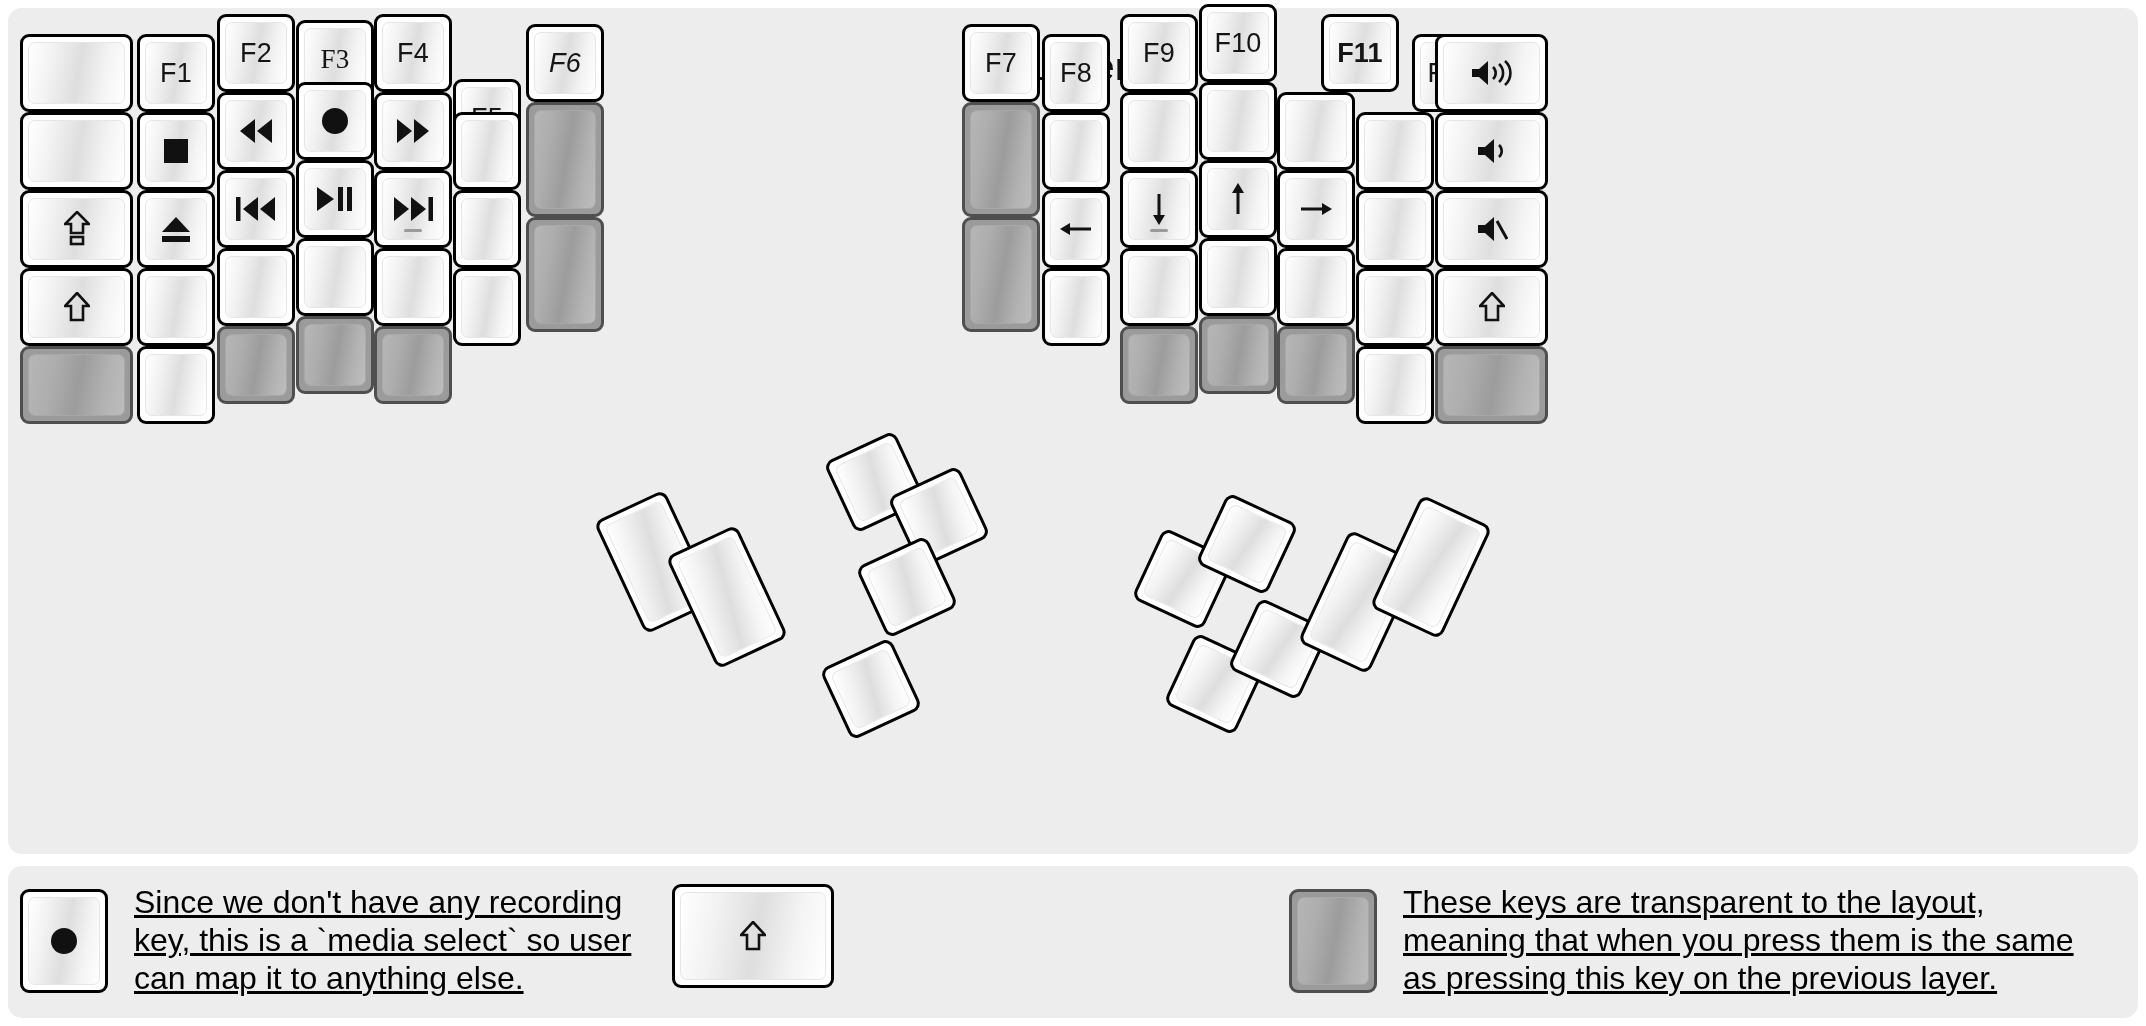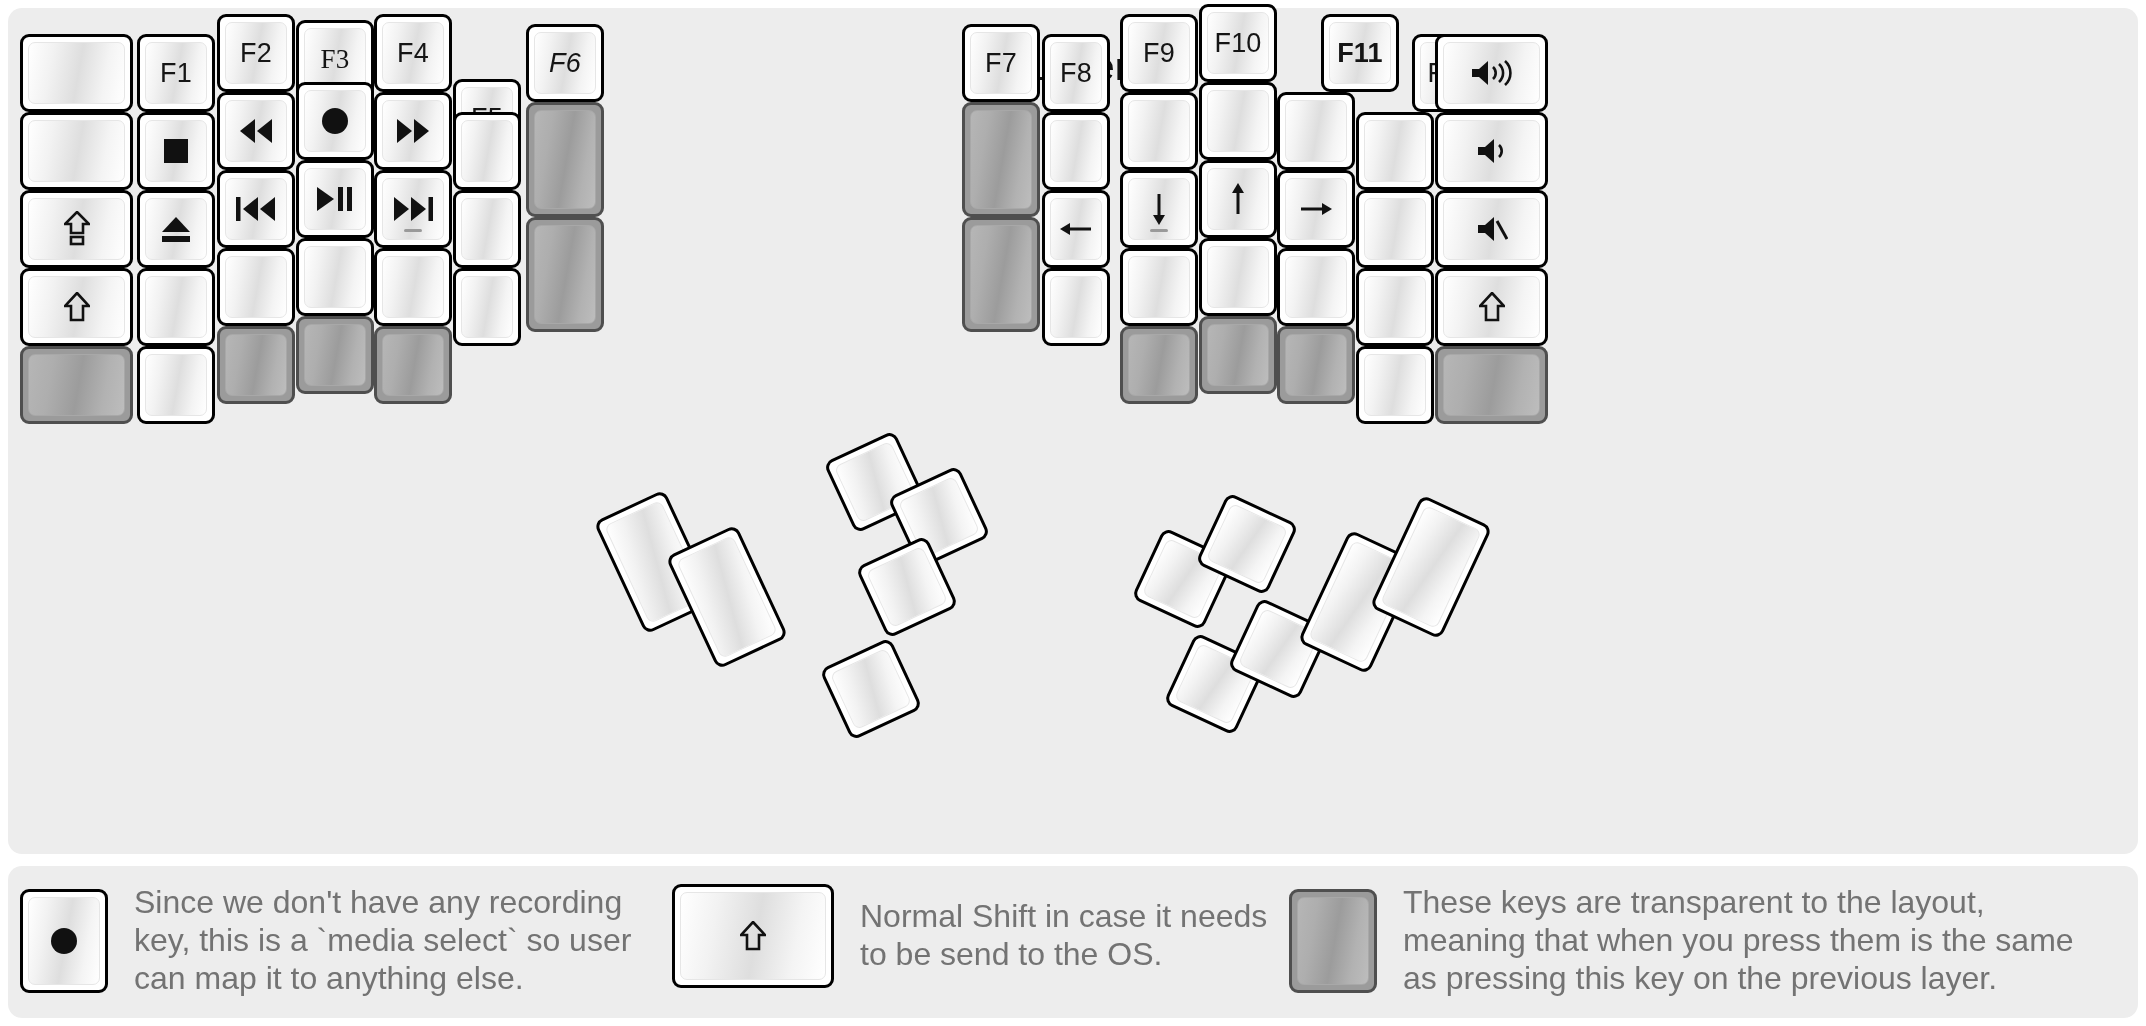--- a/index.html
+++ b/index.html
@@ -70,21 +70,21 @@
     width:100%;height:100%;box-sizing:border-box;border-radius:7px;
     background:linear-gradient(100deg,#ffffff 0%,#f2f2f2 24%,#dedede 52%,#f4f4f4 78%,#ffffff 100%);
     border:1px solid #e6e6e6;display:flex;align-items:center;justify-content:center;
   }
   .legend-key.trans > .cap{
     background:linear-gradient(100deg,#b6b6b6 0%,#aeaeae 24%,#9c9c9c 52%,#b2b2b2 78%,#bdbdbd 100%);
     border:1px solid #a8a8a8;
   }
   .legend-key.wide{width:162px;height:104px;}
   .legend-text{
-    margin-left:26px;font-size:32px;line-height:1.18;color:#737373;white-space:pre-line;
+    margin-left:26px;font-size:32px;line-height:1.18;color:#000000;white-space:pre-line;text-decoration:underline;
   }
 </style>
 </head>
 <body>
 
 <div class="panel" id="board-panel"></div>
 <div class="panel" id="legend-panel"></div>
 
 <div id="layer-title">fn Layer</div>
 
@@ -489,22 +489,20 @@
     <div class="legend-item" style="left: 672px;">
       <div class="legend-key wide">
         <div class="cap">
           <span>
             <svg class="gl" width="26" height="30" viewBox="0 0 26 30" fill="#111">
               <path d="M13 1 L25 14 L19 14 L19 28 L7 28 L7 14 L1 14 Z" fill="none" stroke="#111" stroke-width="2.6" stroke-linejoin="miter"></path>
             </svg>
           </span>
         </div>
       </div>
-      <div class="legend-text">Normal Shift in case it needs
-to be send to the OS.</div>
     </div>
     <div class="legend-item" style="left: 1282px; margin-left: 7px;">
       <div class="legend-key trans">
         <div class="cap"></div>
       </div>
       <div class="legend-text">These keys are transparent to the layout,
 meaning that when you press them is the same
 as pressing this key on the previous layer.</div>
     </div>
   </div>

